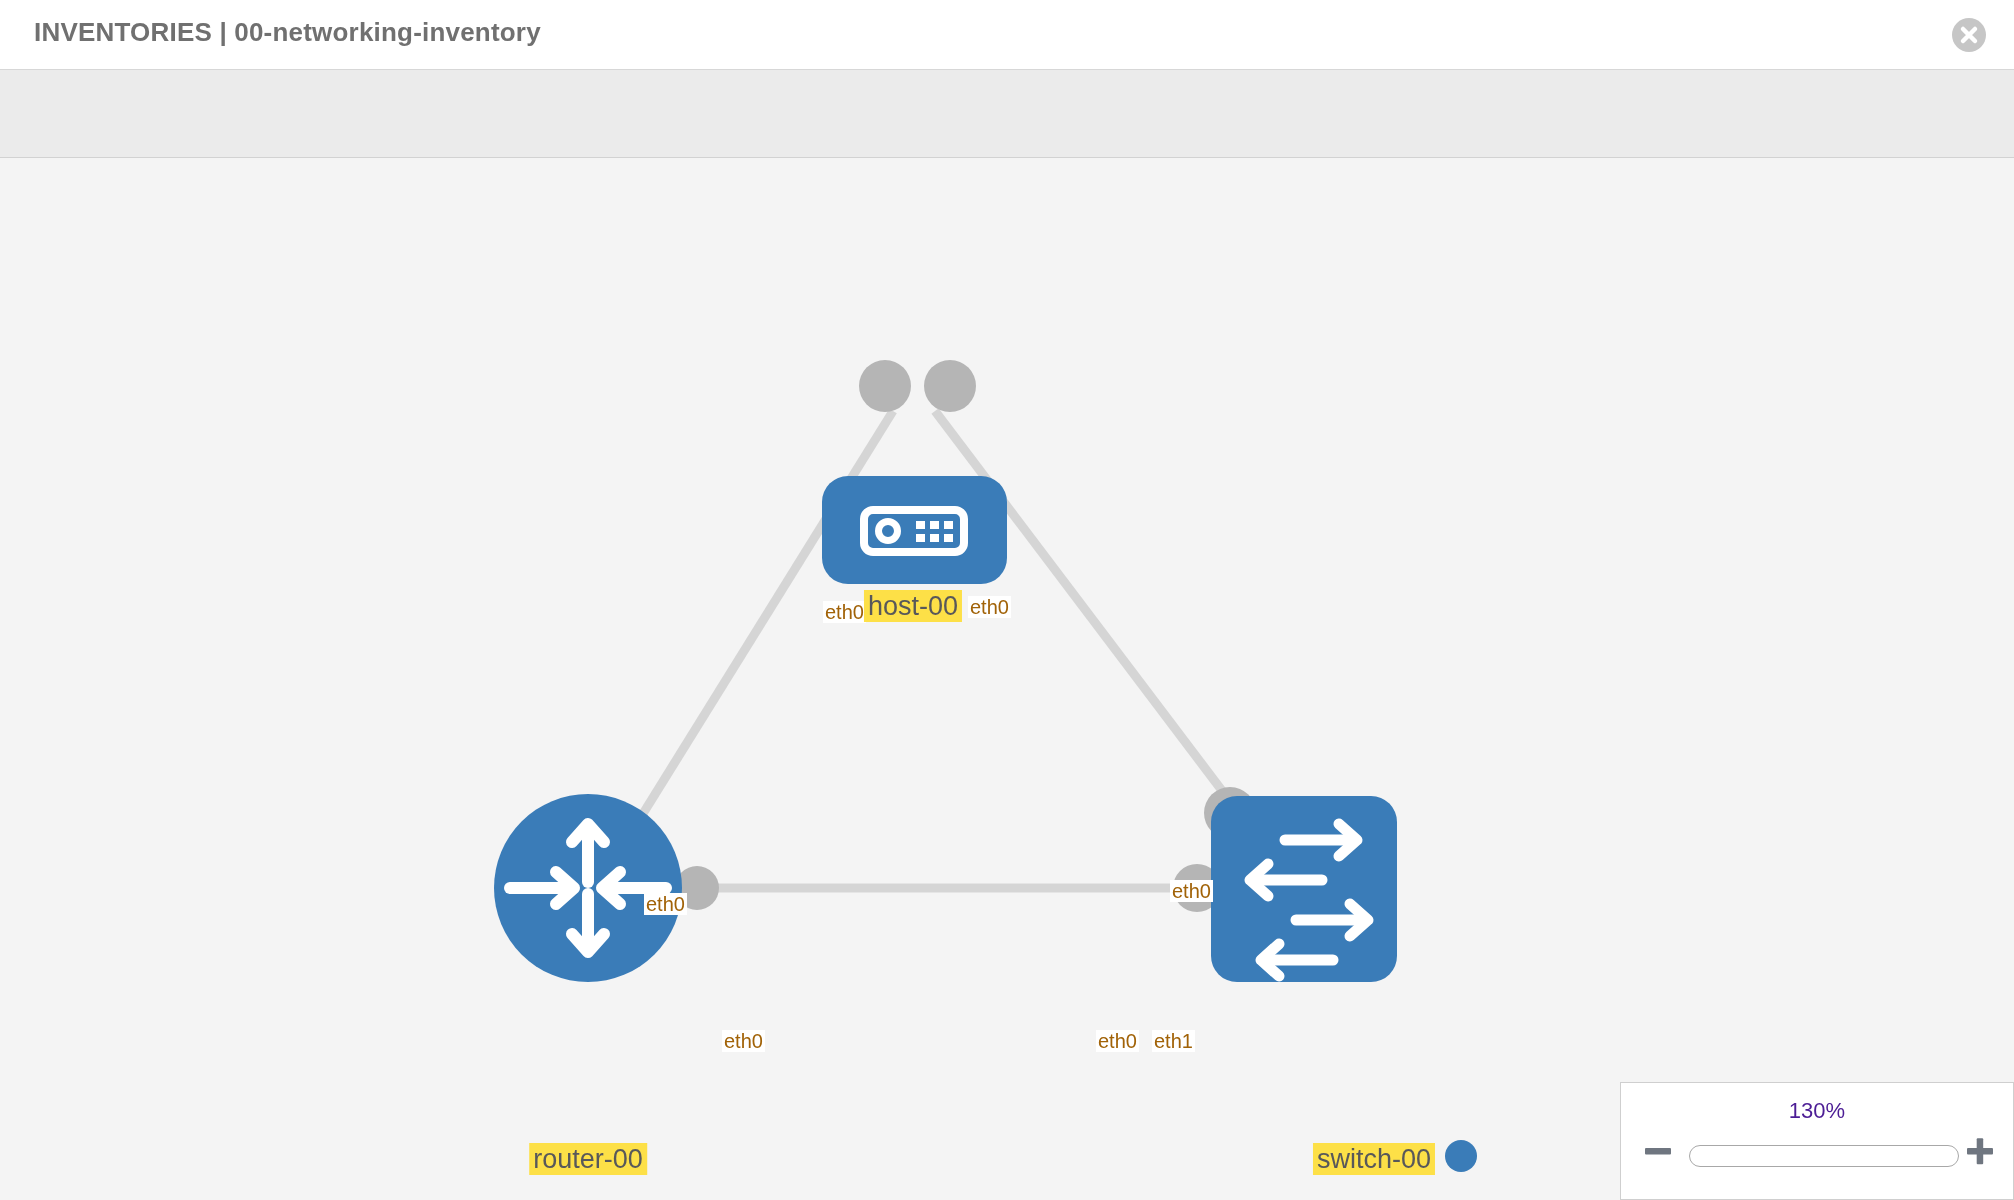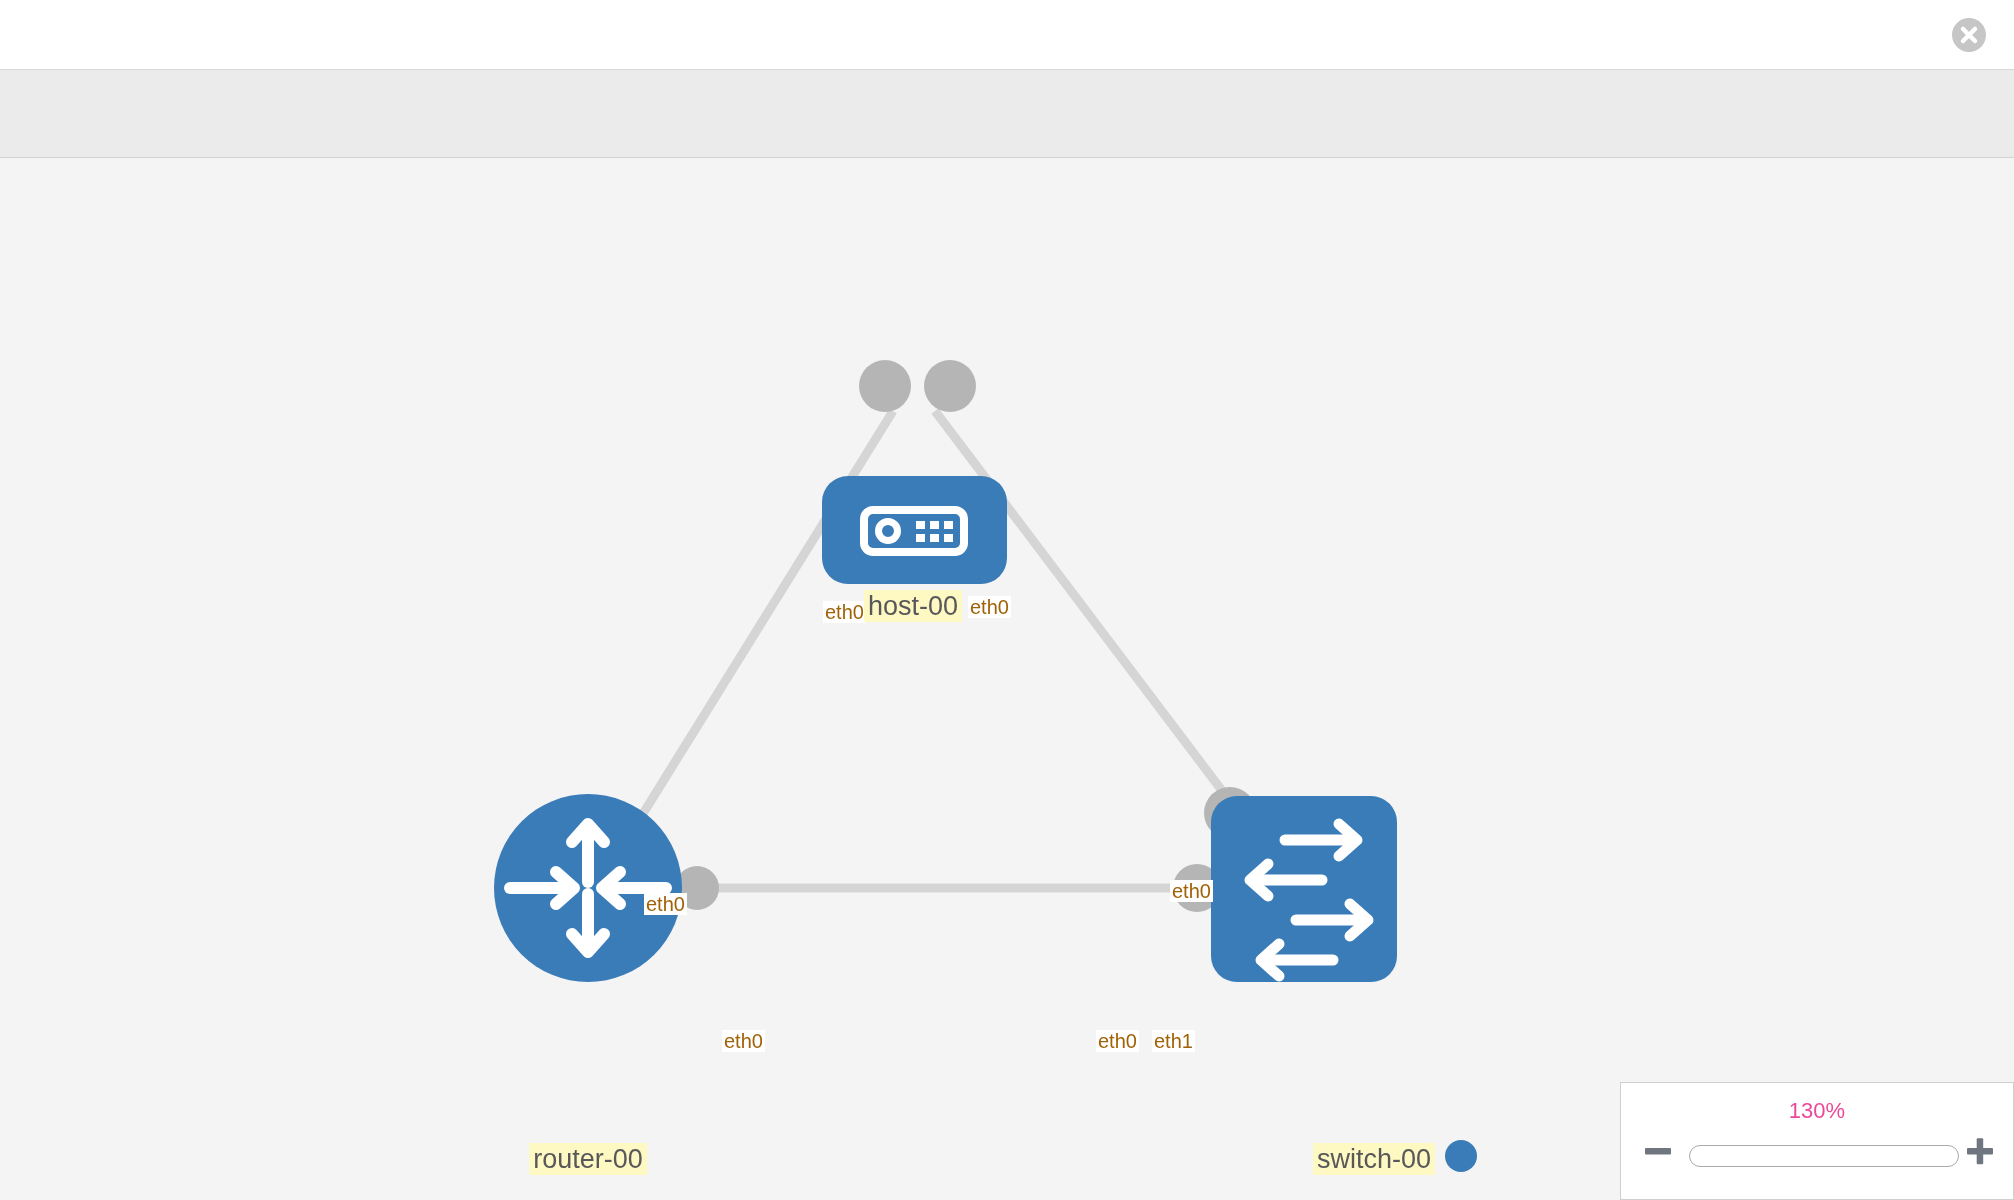--- a/index.html
+++ b/index.html
@@ -108,21 +108,21 @@
     overflow: hidden;
   }
   .topology-svg {
     position: absolute;
     left: 0; top: 0;
   }
 
   
   .node-label {
     position: absolute;
-    background: #fef9c3;
+    background: #fde047;
     color: #58585a;
     font-size: 27px;
     line-height: 30px;
     padding: 1px 4px;
     white-space: nowrap;
     transform: translateX(-50%);
   }
   .iface-label {
     position: absolute;
     background: #ffffff;
@@ -143,21 +143,21 @@
     background: #ffffff;
     border: 1px solid #cfcfcf;
     box-sizing: border-box;
   }
   .zoom-value {
     position: absolute;
     top: 15px;
     left: 0; right: 0;
     text-align: center;
     font-size: 22px;
-    color: #ec4899;
+    color: #4c1d95;
   }
   .zoom-minus, .zoom-plus {
     position: absolute;
     top: 53px;
     width: 30px;
     height: 30px;
     cursor: pointer;
   }
   .zoom-minus { left: 22px; }
   .zoom-plus  { right: 18px; }
@@ -181,20 +181,21 @@
     height: 32px;
     border-radius: 50%;
     background: #3a7cb8;
     cursor: pointer;
   }
 </style>
 </head>
 <body>
 
 <div class="header">
+  <div class="header-title">INVENTORIES | 00-networking-inventory</div>
   <div class="close-btn">
     <svg width="34" height="34" viewBox="0 0 34 34" aria-hidden="true">
       <path d="M11 11 L23 23 M23 11 L11 23" stroke="#ffffff" stroke-width="4.5" stroke-linecap="round"></path>
     </svg>
   </div>
 </div>
 
 <div class="toolbar">
 
   <div class="select-box" id="actions-select">

